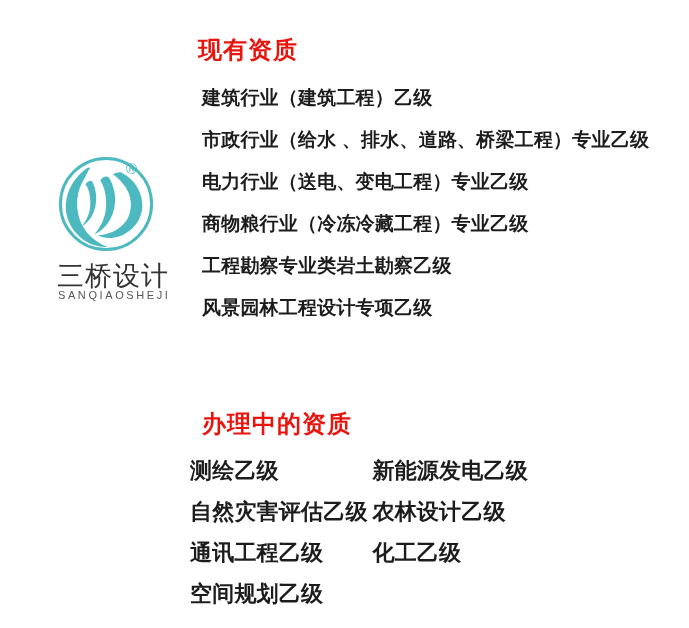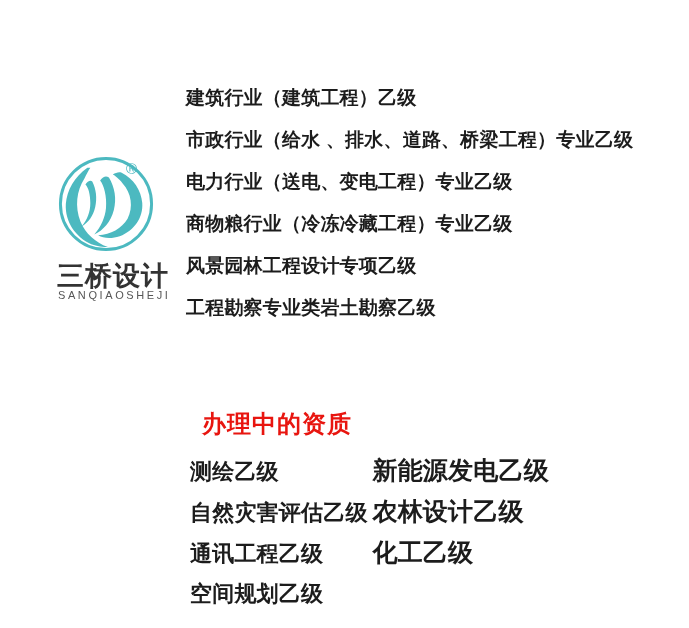--- a/index.html
+++ b/index.html
@@ -14,56 +14,56 @@
 
   
   .logo{position:absolute;left:55px;top:152px;width:116px;height:160px;}
   .logo-mark{position:absolute;left:2px;top:3px;width:98px;height:98px;color:#4cb9c0;}
   .logo-r{
     position:absolute;left:71px;top:8px;
     font-size:15px;color:#4cb9c0;font-weight:400;
   }
   .logo-cn{
     position:absolute;left:2px;top:106px;
-    font-size:27px;font-weight:700;color:#333333;letter-spacing:1px;white-space:nowrap;
+    font-size:27px;font-weight:400;color:#333333;letter-spacing:1px;white-space:nowrap;
   }
   .logo-en{
     position:absolute;left:3px;top:137px;
     font-size:11px;font-weight:500;color:#565656;letter-spacing:2.6px;white-space:nowrap;
   }
 
   
   .sec-title{
     position:absolute;margin:0;
     font-size:24px;line-height:28px;font-weight:700;
     color:#e8150f;letter-spacing:1px;white-space:nowrap;
   }
   #title-existing{left:198px;top:36px;}
   #title-pending{left:202px;top:410px;}
 
   
   .list-existing{
-    position:absolute;left:186px;top:88px;
+    position:absolute;left:202px;top:88px;
     margin:0;padding:0;list-style:none;
   }
   .list-existing li{
     font-size:19px;line-height:19px;font-weight:600;
     margin:0 0 23px 0;white-space:nowrap;letter-spacing:0.2px;
   }
 
   
   .grid-pending{position:absolute;left:190px;top:461px;}
   .grid-pending .row{height:41px;white-space:nowrap;}
   .grid-pending .c1{
     display:inline-block;width:178px;
     font-size:22px;line-height:19px;font-weight:600;letter-spacing:0.2px;
   }
   .grid-pending .c2{
     display:inline-block;
-    font-size:25px;line-height:19px;font-weight:600;letter-spacing:0.2px;
+    font-size:22px;line-height:19px;font-weight:600;letter-spacing:0.2px;
   }
 </style>
 </head>
 <body>
 
 <div class="canvas">
 
   <div class="logo">
     <svg class="logo-mark" viewBox="0 0 100 100" aria-hidden="true">
       <circle cx="50" cy="50" r="46.5" fill="none" stroke="currentColor" stroke-width="3"></circle>
@@ -97,28 +97,29 @@
         C55 81 66 75 72 65
         C78 53 76 39 67 29
         C63 24 59 21 57 20
         C60 18 63 17 66 18 Z"></path>
     </svg>
     <span class="logo-r">®</span>
     <div class="logo-cn">三桥设计</div>
     <div class="logo-en">SANQIAOSHEJI</div>
   </div>
 
+  <h2 class="sec-title" id="title-existing">现有资质</h2>
 
   <ul class="list-existing">
     <li>建筑行业（建筑工程）乙级</li>
     <li>市政行业（给水 、排水、道路、桥梁工程）专业乙级</li>
     <li>电力行业（送电、变电工程）专业乙级</li>
     <li>商物粮行业（冷冻冷藏工程）专业乙级</li>
+    <li>工程勘察专业类岩土勘察乙级</li>
     <li>风景园林工程设计专项乙级</li>
-    <li>工程勘察专业类岩土勘察乙级</li>
   </ul>
 
   <h2 class="sec-title" id="title-pending">办理中的资质</h2>
 
   <div class="grid-pending">
     <div class="row">
       <span class="c1">测绘乙级</span>
       <span class="c2">新能源发电乙级</span>
     </div>
     <div class="row">

